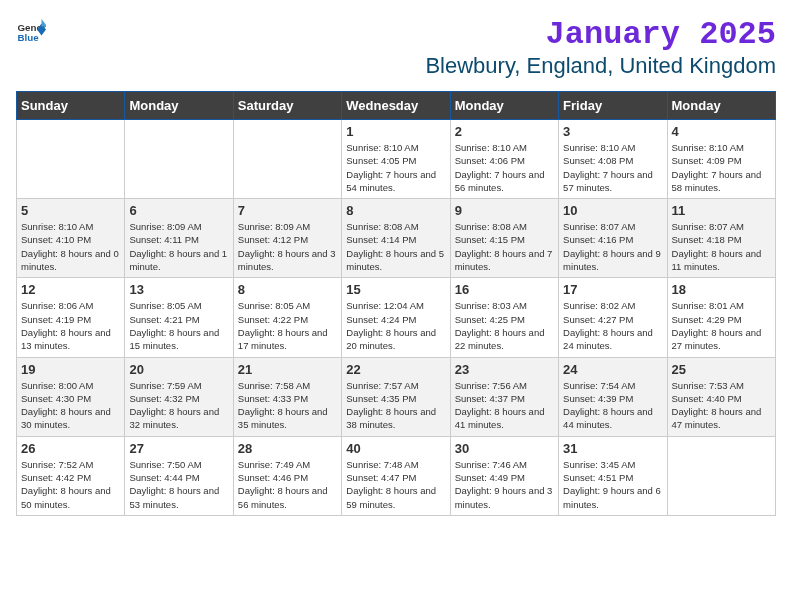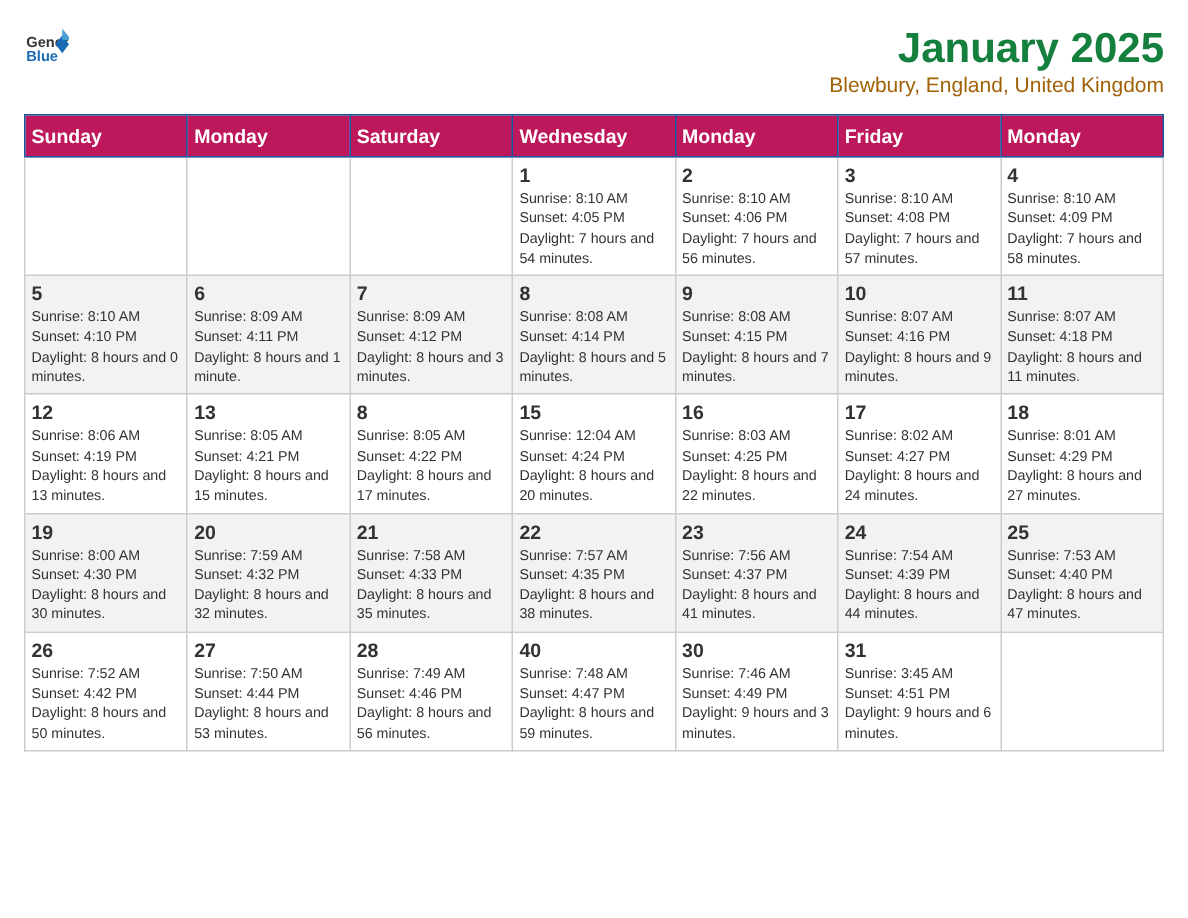--- a/index.html
+++ b/index.html
@@ -22,35 +22,36 @@
       gap: 4px;
     }
     .logo-icon {
       width: 30px;
       height: 30px;
     }
     .title-area {
       text-align: right;
     }
     .calendar-title {
-      font-size: 28px;
+      font-size: 32px;
       font-weight: bold;
-      color: #15803d;
+      color: #6d28d9;
+      font-family: Liberation Mono, monospace;
     }
     .calendar-subtitle {
-      font-size: 14px;
-      color: #a16207;
+      font-size: 22px;
+      color: #0c4a6e;
     }
     .calendar-table {
       width: 100%;
       border-collapse: collapse;
       border: 1px solid #ccc;
     }
     .calendar-table th {
-      background-color: #be185d;
+      background-color: #404040;
       color: #fff;
       font-size: 13px;
       font-weight: bold;
       padding: 6px 4px;
       text-align: left;
       border: 1px solid #1558a0;
     }
     .calendar-table td {
       border: 1px solid #ccc;
       vertical-align: top;

